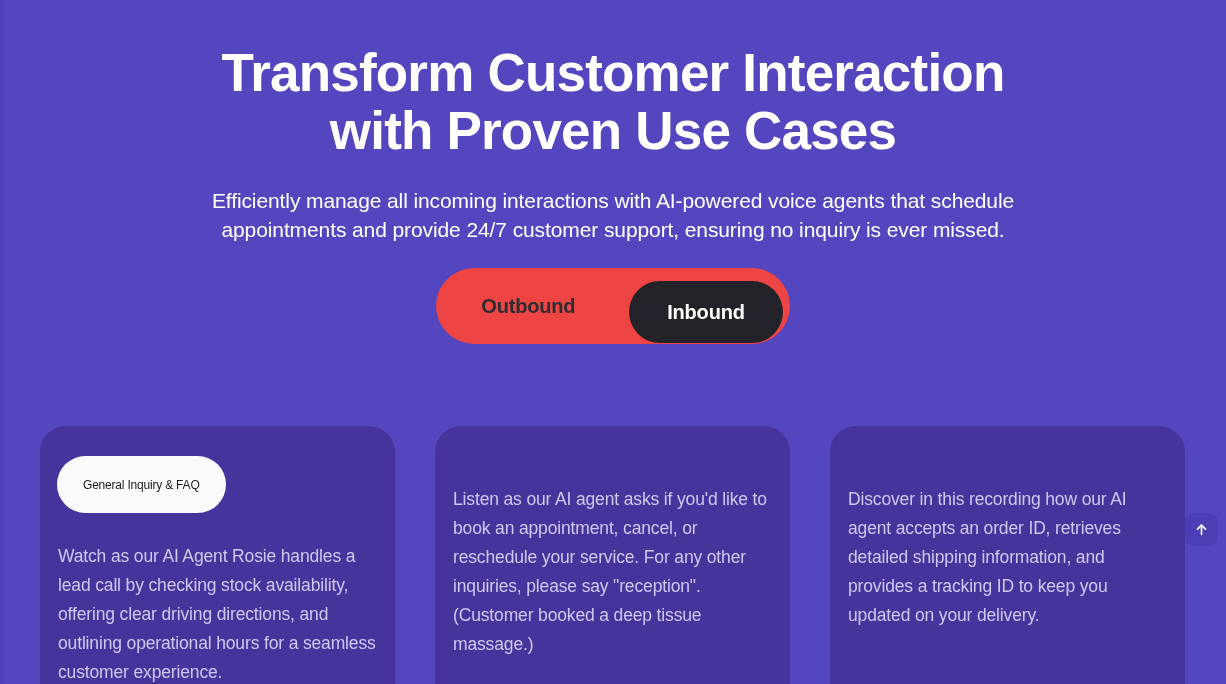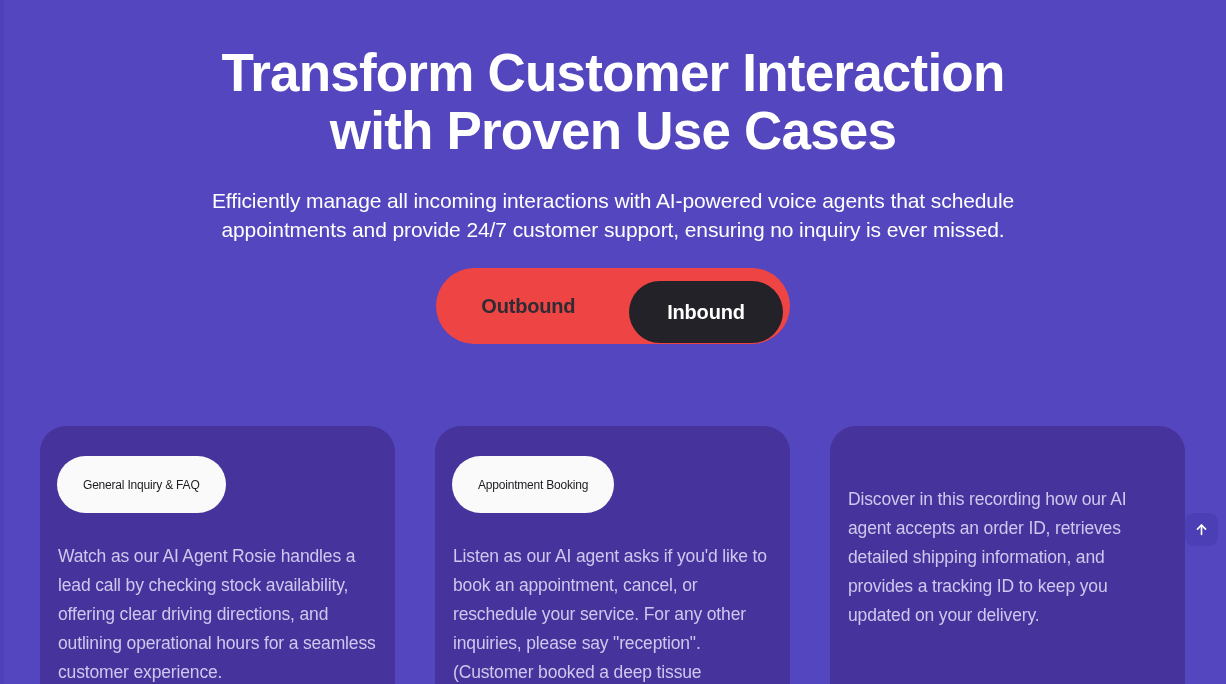--- a/index.html
+++ b/index.html
@@ -194,21 +194,20 @@
   </div>
 
   <div class="cards">
 
     <div class="card">
       <div class="card-pill">General Inquiry &amp; FAQ</div>
       <div class="card-body">Watch as our AI Agent Rosie handles a lead call by checking stock availability, offering clear driving directions, and outlining operational hours for a seamless customer experience.</div>
     </div>
 
     <div class="card">
-      <div class="card-pill">Appointment Booking</div>
       <div class="card-body">Listen as our AI agent asks if you'd like to book an appointment, cancel, or reschedule your service. For any other inquiries, please say "reception". (Customer booked a deep tissue massage.)</div>
     </div>
 
     <div class="card">
       <div class="card-body">Discover in this recording how our AI agent accepts an order ID, retrieves detailed shipping information, and provides a tracking ID to keep you updated on your delivery.</div>
     </div>
 
   </div>
 
   <div class="scroll-top">

